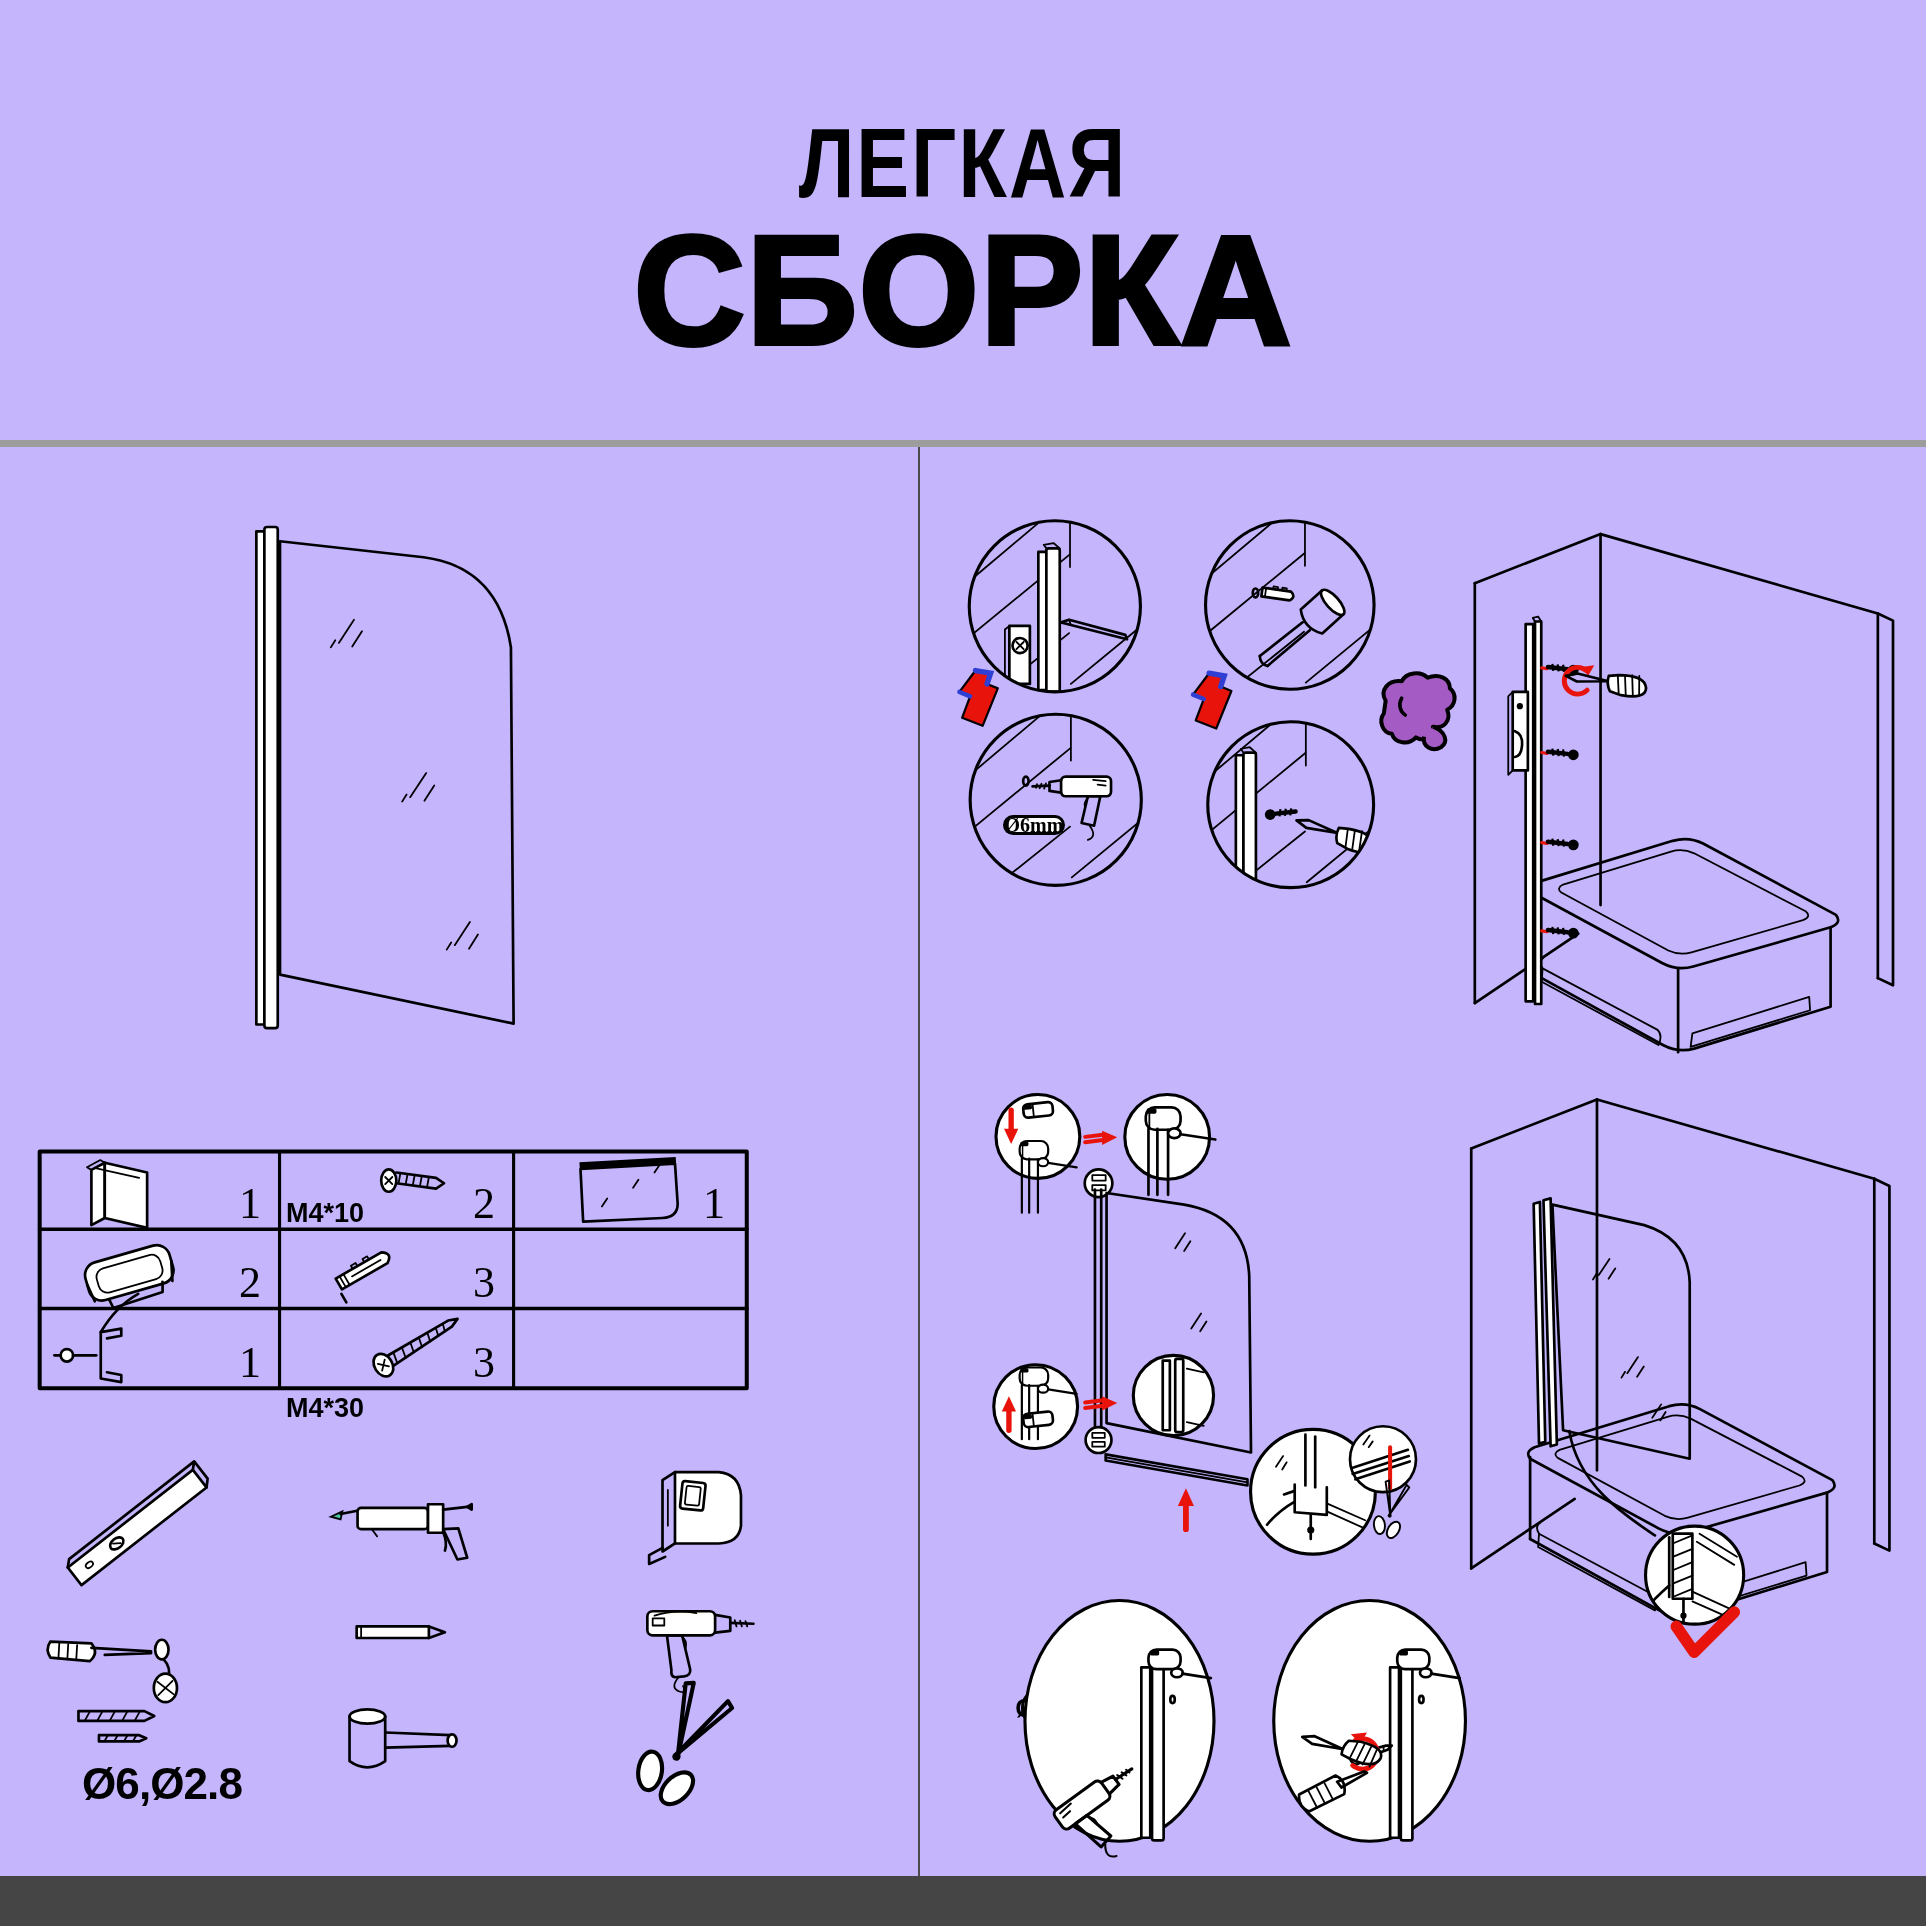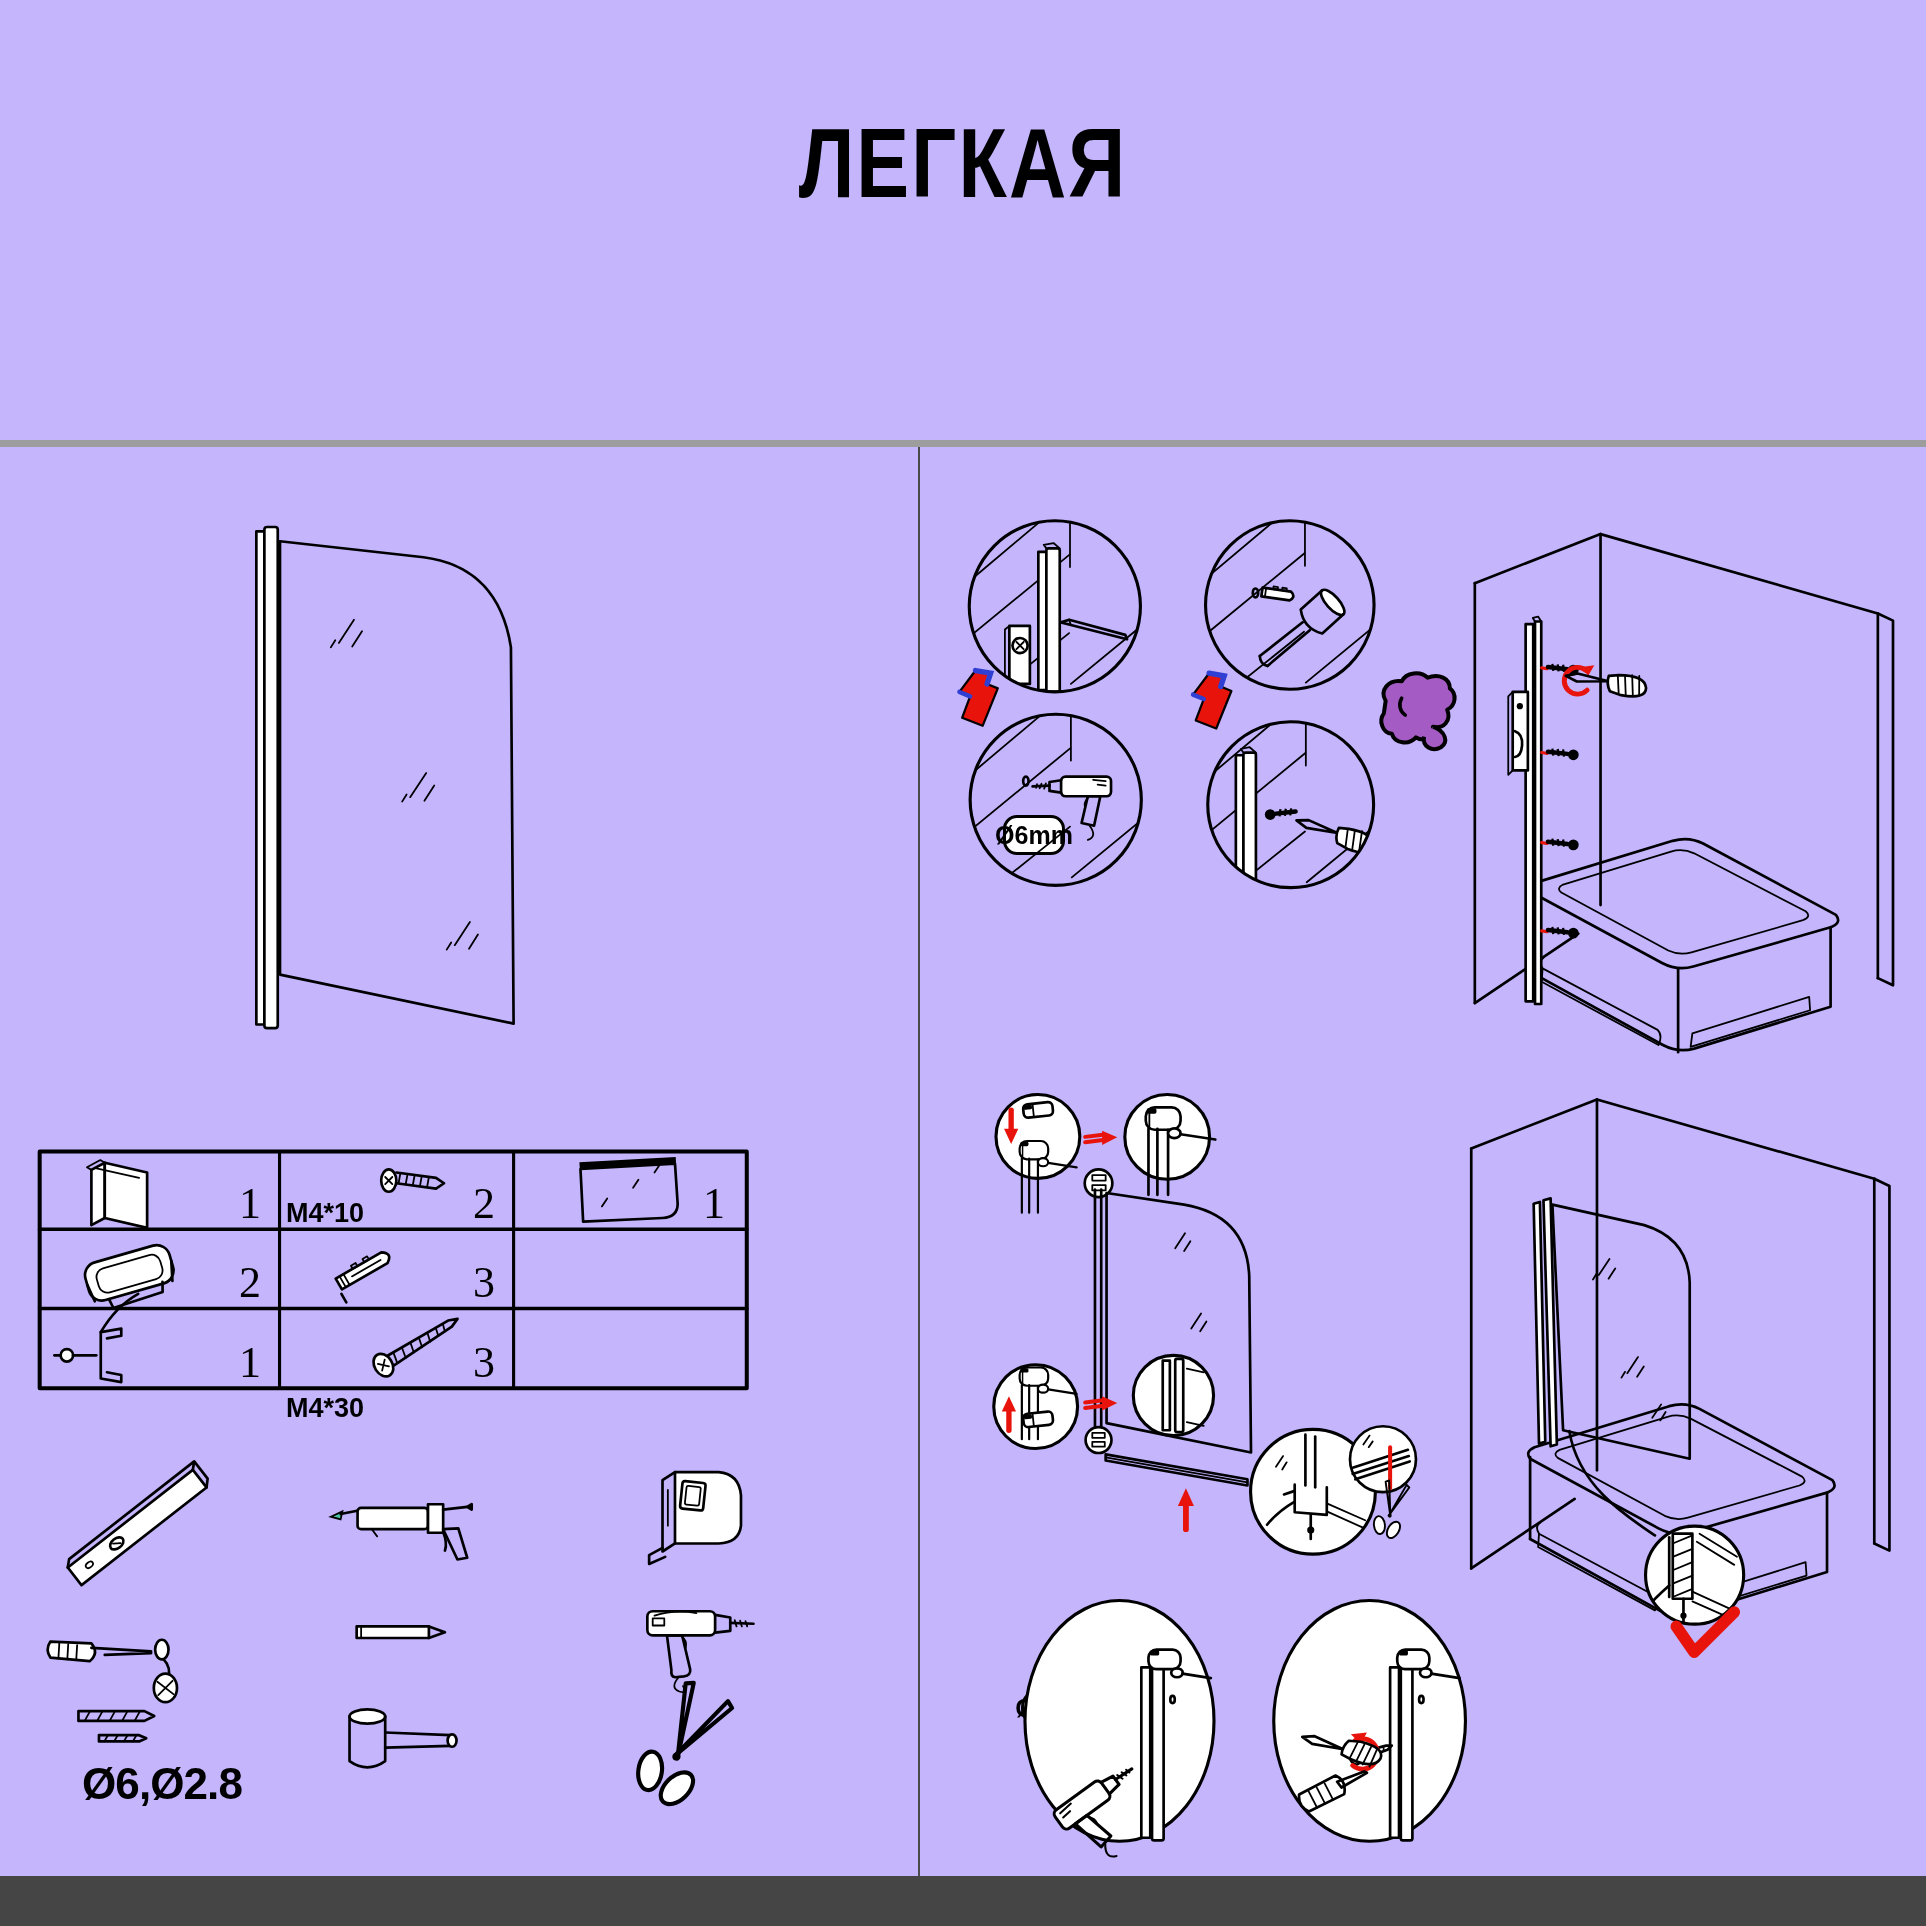--- a/index.html
+++ b/index.html
@@ -9,41 +9,42 @@
   
   .title1{left:0;top:106px;width:1926px;text-align:center;font-size:99px;font-weight:bold;
           letter-spacing:2.7px;transform:scaleX(0.80);transform-origin:50% 50%;white-space:nowrap;}
   .title2{left:0;top:202px;width:1926px;text-align:center;font-size:155px;font-weight:bold;
           -webkit-text-stroke:4px #000;letter-spacing:0.9px;white-space:nowrap;}
   .qty{font-family:"Liberation Serif","DejaVu Serif",serif;font-size:44px;width:54px;text-align:center;line-height:1;}
   .mlabel{font-family:Liberation Sans, sans-serif;font-weight:bold;font-size:27px;line-height:1;}
   .bitslabel{font-size:44px;font-weight:bold;letter-spacing:-0.9px;line-height:1;}
   .pill{box-sizing:border-box;background:#fff;border:3.1px solid #000;text-align:center;
         font-weight:bold;display:flex;align-items:center;justify-content:center;}
-  .pill6{left:1003px;top:815px;width:62px;height:40px;border-radius:14px;
-         font-family:Liberation Sans, sans-serif;font-size:25px;}
+  .pill6{left:1003px;top:815px;width:62px;height:20px;border-radius:14px;
+         font-family:Liberation Serif, serif;font-size:20px;}
   .pill28{left:1021px;top:1689px;width:87px;height:38px;border-radius:18px;font-size:25px;}
   
   .hdiv{left:0;top:440px;width:1926px;height:7.1px;background:#9d9d9d;}
   .vdiv{left:918px;top:447px;width:2.2px;height:1429px;background:#4a4a4a;}
   .footer{left:0;top:1876px;width:1926px;height:50px;background:#454545;}
   svg{position:absolute;left:0;top:0;}
   .k{fill:none;stroke:#000;stroke-width:6;stroke-linecap:round;stroke-linejoin:round;}
   .kt{fill:none;stroke:#000;stroke-width:4;stroke-linecap:round;stroke-linejoin:round;}
   .kw{fill:#fff;stroke:#000;stroke-width:6;stroke-linejoin:round;}
   .fb{fill:#000;stroke:none;}
   .red{stroke:#e8140c;fill:none;stroke-linecap:round;stroke-linejoin:round;}
   .redf{fill:#e8140c;stroke:none;}
 </style>
 </head>
 <body>
 
 <div id="page">
 
   <div class="abs title1">ЛЕГКАЯ</div>
+  <div class="abs title2">СБОРКА</div>
 
   <div class="abs hdiv"></div>
   <div class="abs vdiv"></div>
   <div class="abs footer"></div>
 
   <div class="abs qty" style="left:223px;top:1182px;">1</div>
   <div class="abs qty" style="left:457px;top:1182px;">2</div>
   <div class="abs qty" style="left:687px;top:1182px;">1</div>
   <div class="abs qty" style="left:223px;top:1261px;">2</div>
   <div class="abs qty" style="left:457px;top:1261px;">3</div>

